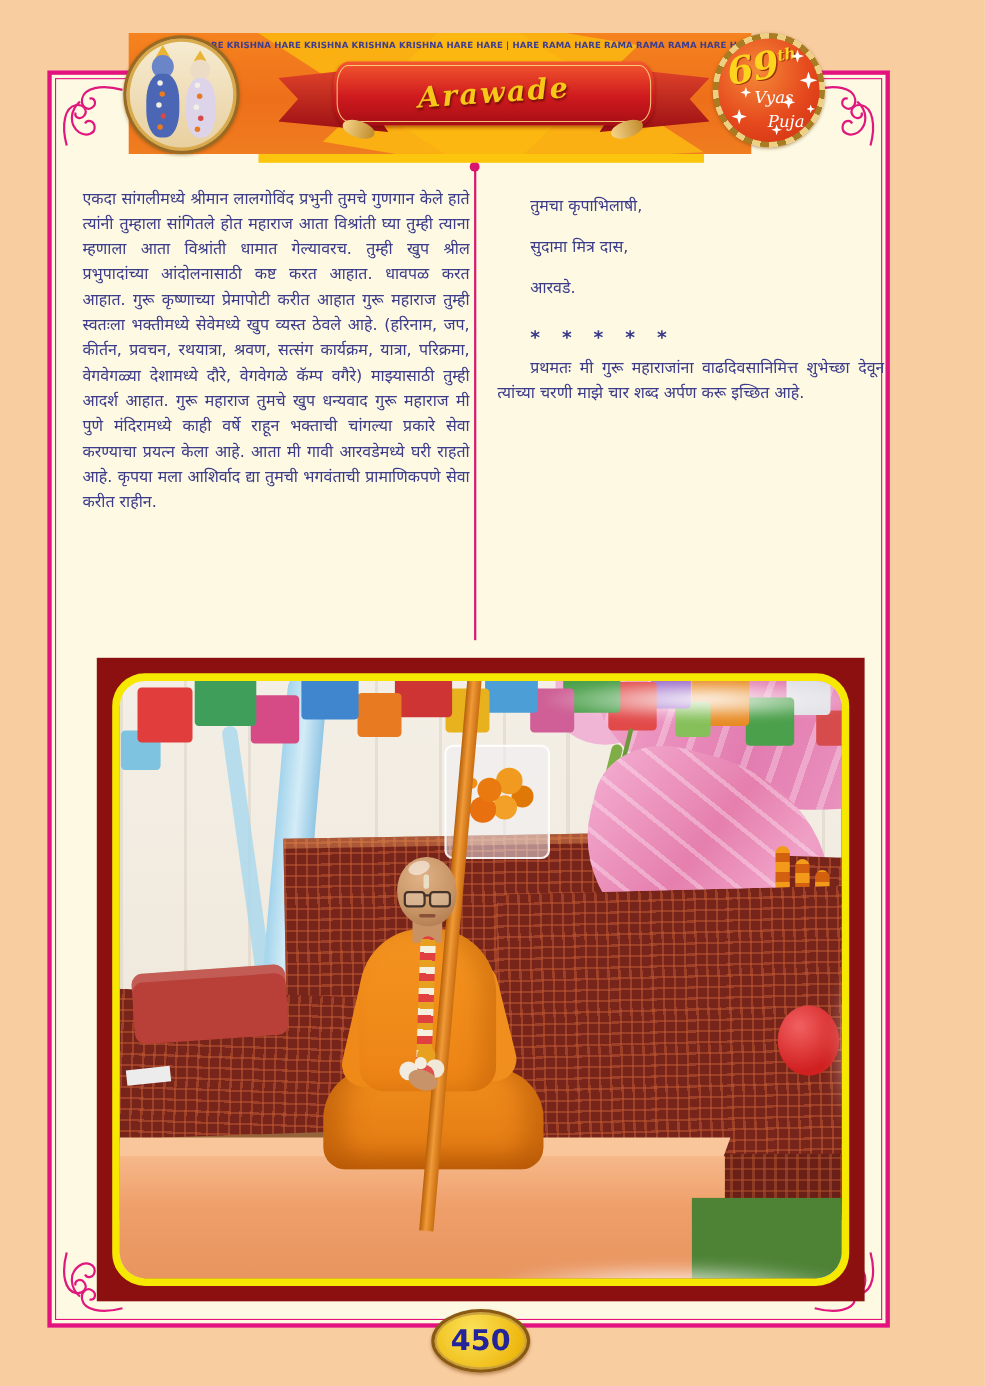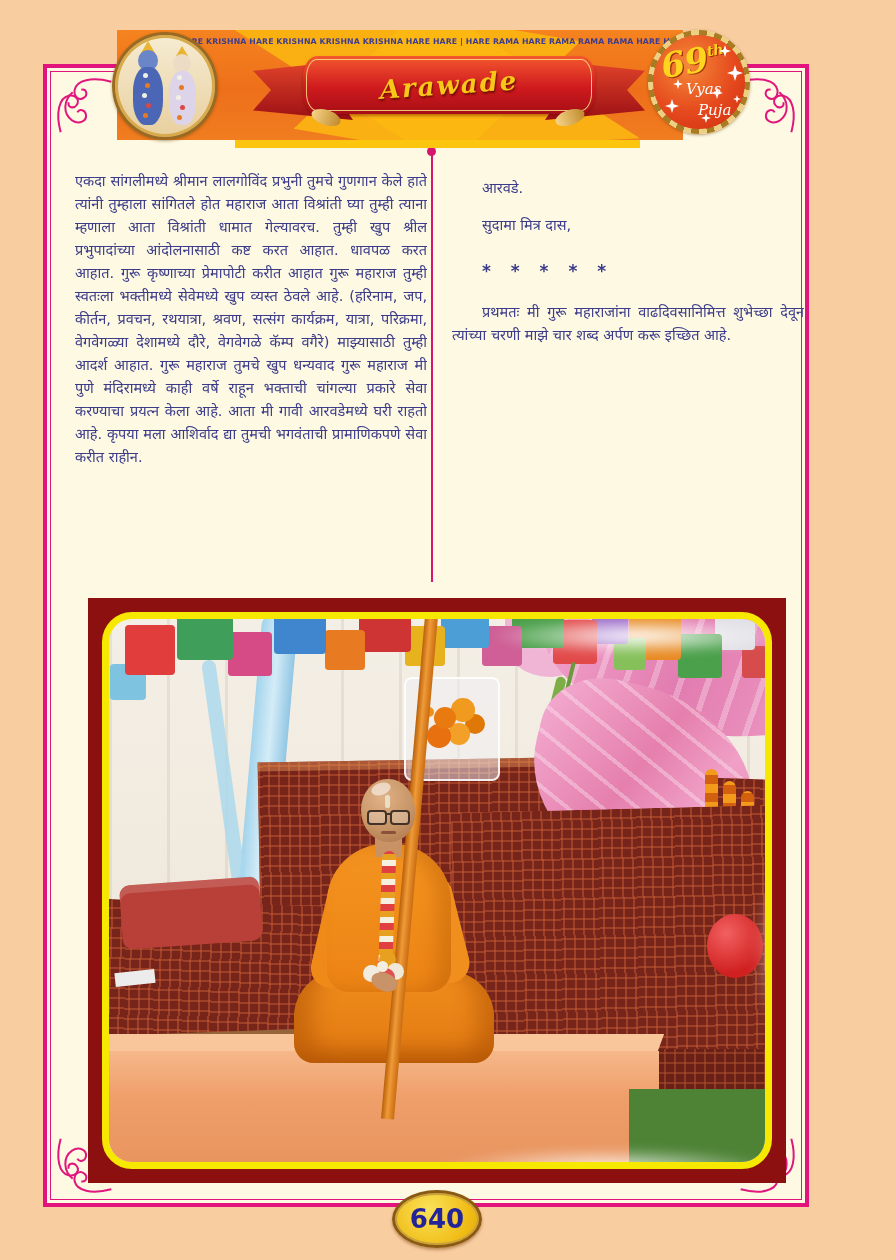--- a/index.html
+++ b/index.html
@@ -76,21 +76,21 @@
   
   .divider-dot{position:absolute;left:427px;top:147px;width:9px;height:9px;border-radius:50%;background:#d8156e;z-index:2;}
   .divider{position:absolute;left:430.5px;top:154px;width:2.5px;height:428px;background:#d8156e;z-index:2;}
   .col{position:absolute;top:170px;height:420px;overflow:hidden;font-size:14.5px;line-height:23px;color:#3b3b8a;}
   .col-left{left:75px;width:352px;}
   .col-right{left:452px;width:352px;}
   .col p{margin:0;text-align:justify;}
   .signoff div{padding-left:30px;line-height:37px;}
   .sep{padding-left:30px;margin-top:16px;font-size:17px;font-weight:bold;letter-spacing:7px;}
   .salutation{padding-left:30px;margin-top:30px;}
-  .col-right p.ind{text-indent:30px;margin-top:18px;}
+  .col-right p.ind{text-indent:30px;margin-top:4px;}
 
   
   .photo-frame{position:absolute;left:88px;top:598px;width:698px;height:585px;background:#8c1010;z-index:3;}
   .photo{position:absolute;inset:14px;border:7px solid #f6e800;border-radius:30px;overflow:hidden;
          background:linear-gradient(180deg,#f4efe6 0%,#efe8dc 60%,#e9e0d2 100%);}
   .photo::before{content:"";position:absolute;inset:0;
          background:repeating-linear-gradient(90deg,rgba(205,195,182,.35) 0 3px,transparent 3px 58px);}
   .pat{background-color:#77241a;
        background-image:repeating-linear-gradient(0deg,rgba(196,92,52,.5) 0 2px,transparent 2px 10px),
                         repeating-linear-gradient(90deg,rgba(196,92,52,.5) 0 2px,transparent 2px 10px);}
@@ -277,22 +277,23 @@
 
   <div class="divider-dot"></div>
   <div class="divider"></div>
 
   <div class="col col-left">
     <p>एकदा सांगलीमध्ये श्रीमान लालगोविंद प्रभुनी तुमचे गुणगान केले हाते त्यांनी तुम्हाला सांगितले होत महाराज आता विश्रांती घ्या तुम्ही त्याना म्हणाला आता विश्रांती धामात गेल्यावरच. तुम्ही खुप श्रील प्रभुपादांच्या आंदोलनासाठी कष्ट करत आहात. धावपळ करत आहात. गुरू कृष्णाच्या प्रेमापोटी करीत आहात गुरू महाराज तुम्ही स्वतःला भक्तीमध्ये सेवेमध्ये खुप व्यस्त ठेवले आहे. (हरिनाम, जप, कीर्तन, प्रवचन, रथयात्रा, श्रवण, सत्संग कार्यक्रम, यात्रा, परिक्रमा, वेगवेगळ्या देशामध्ये दौरे, वेगवेगळे कॅम्प वगैरे) माझ्यासाठी तुम्ही आदर्श आहात. गुरू महाराज तुमचे खुप धन्यवाद गुरू महाराज मी पुणे मंदिरामध्ये काही वर्षे राहून भक्ताची चांगल्या प्रकारे सेवा करण्याचा प्रयत्न केला आहे. आता मी गावी आरवडेमध्ये घरी राहतो आहे. कृपया मला आशिर्वाद द्या तुमची भगवंताची प्रामाणिकपणे सेवा करीत राहीन.</p>
   </div>
 
   <div class="col col-right">
     <div class="signoff">
+      <div>तुमचा कृपाभिलाषी,</div>
+      <div>सुदामा मित्र दास,</div>
       <div>आरवडे.</div>
-      <div>सुदामा मित्र दास,</div>
     </div>
     <div class="sep">* * * * *</div>
     <p class="ind">प्रथमतः मी गुरू महाराजांना वाढदिवसानिमित्त शुभेच्छा देवून त्यांच्या चरणी माझे चार शब्द अर्पण करू इच्छित आहे.</p>
   </div>
 
   <div class="photo-frame">
     <div class="photo">
       <div class="streamer1"></div>
       <div class="streamer2"></div>
       <div class="drape2"></div>
@@ -339,16 +340,16 @@
       <div class="mala"></div>
       <div class="flowerpuff"></div>
       <div class="hand"></div>
       <div class="flare fl1"></div>
       <div class="flare fl2"></div>
       <div class="flare fl3"></div>
     </div>
   </div>
 
   <div class="pageno">
-    <span>640</span>
+    <span>450</span>
   </div>
 
 </div>
 
 </body></html>

